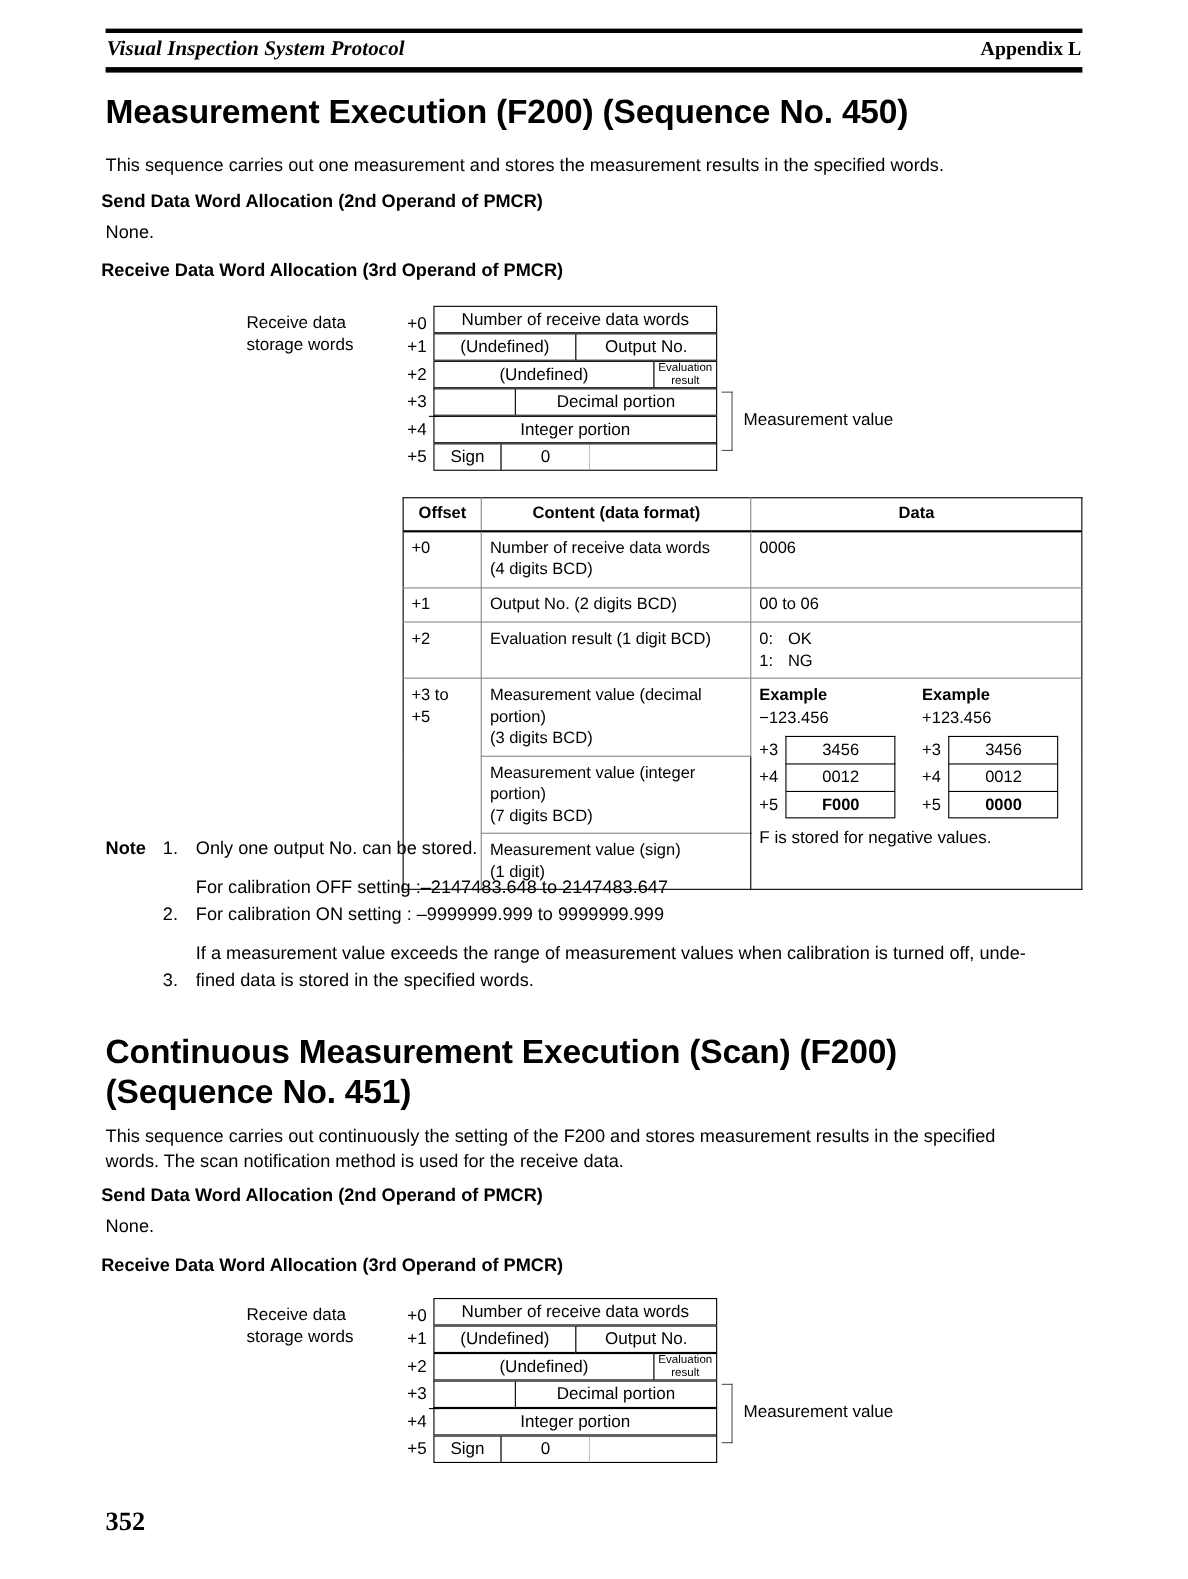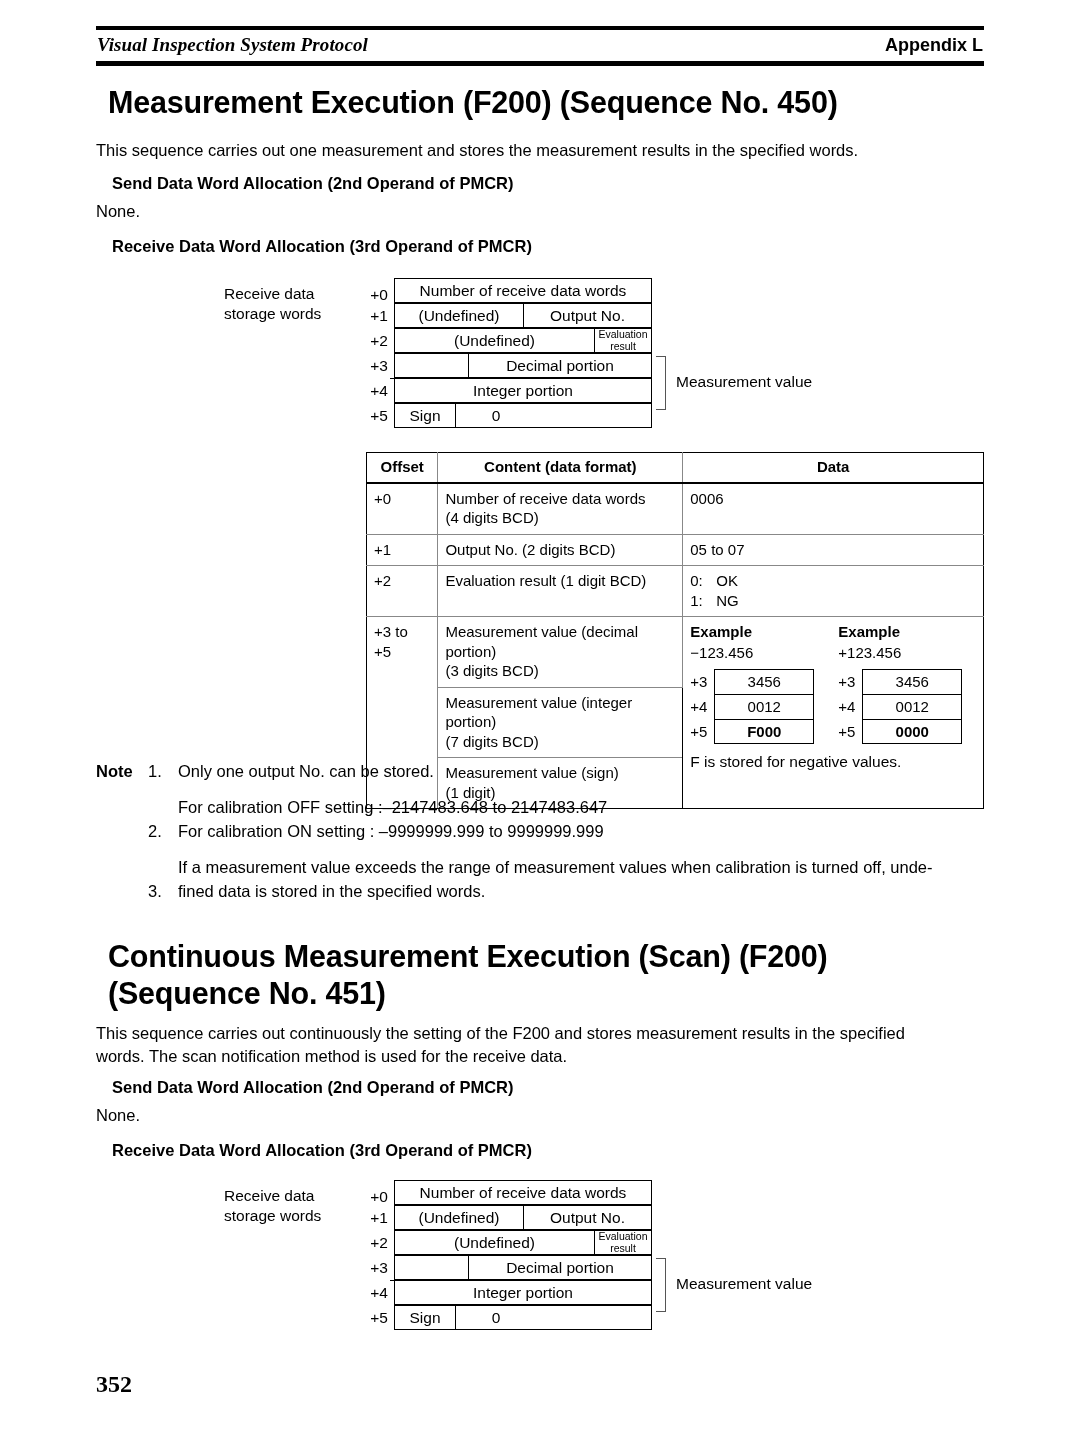--- a/index.html
+++ b/index.html
@@ -41,45 +41,45 @@
     padding: 4px 1px 3px 1px;
   }
   .hdr-left {
     font-family: "Liberation Serif", serif;
     font-style: italic;
     font-weight: bold;
     font-size: 19px;
     letter-spacing: 0.1px;
   }
   .hdr-right {
-    font-family: Liberation Sans, sans-serif;
+    font-family: Liberation Serif, serif;
     font-weight: bold;
     font-size: 18px;
   }
 
   
   .h1 {
     position: absolute;
-    left: 108px;
+    left: 96px;
     font-weight: bold;
     font-size: 30.5px;
     letter-spacing: -0.2px;
     line-height: 1.22;
     width: 890px;
   }
   .body-para {
     position: absolute;
     left: 96px;
     font-size: 16.5px;
     line-height: 1.38;
     width: 890px;
   }
   .h3 {
     position: absolute;
-    left: 112px;
+    left: 92px;
     font-weight: bold;
     font-size: 16.5px;
   }
   .plain {
     position: absolute;
     left: 96px;
     font-size: 16.5px;
   }
 
   
@@ -346,21 +346,21 @@
       <td class="outer-l">+0</td>
       <td>
         <div>Number of receive data words</div>
         <div>(4 digits BCD)</div>
       </td>
       <td class="outer-r vsep-l">0006</td>
     </tr>
     <tr>
       <td class="outer-l">+1</td>
       <td>Output No. (2 digits BCD)</td>
-      <td class="outer-r vsep-l">05 to 07</td>
+      <td class="outer-r vsep-l">00 to 06</td>
     </tr>
     <tr>
       <td class="outer-l">+2</td>
       <td>Evaluation result (1 digit BCD)</td>
       <td class="outer-r vsep-l">
         <div class="ok-ng">
           <span class="k">0:</span>
           <span>OK</span>
         </div>
         <div class="ok-ng">

